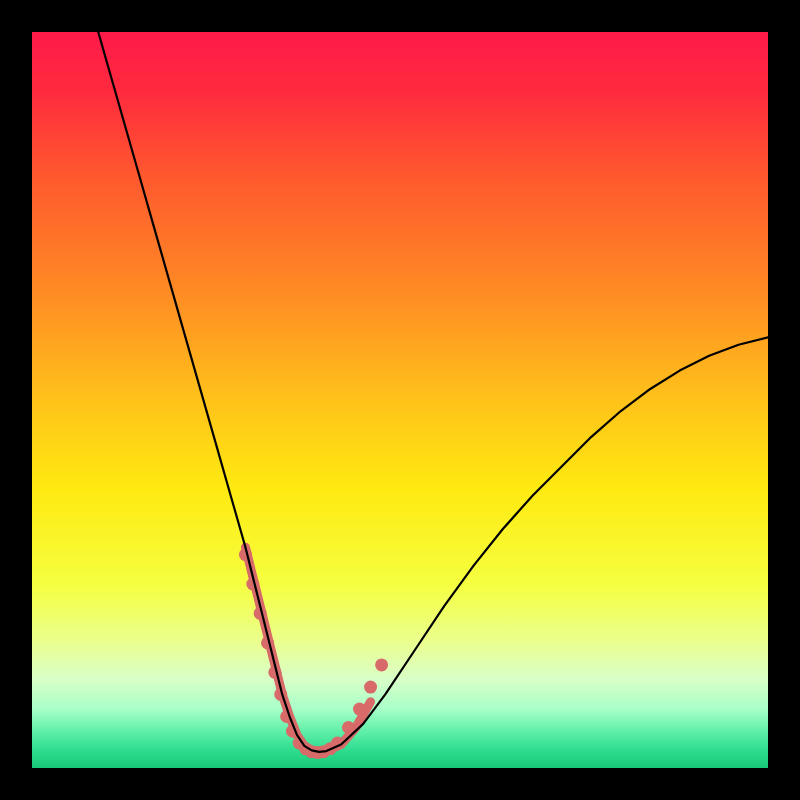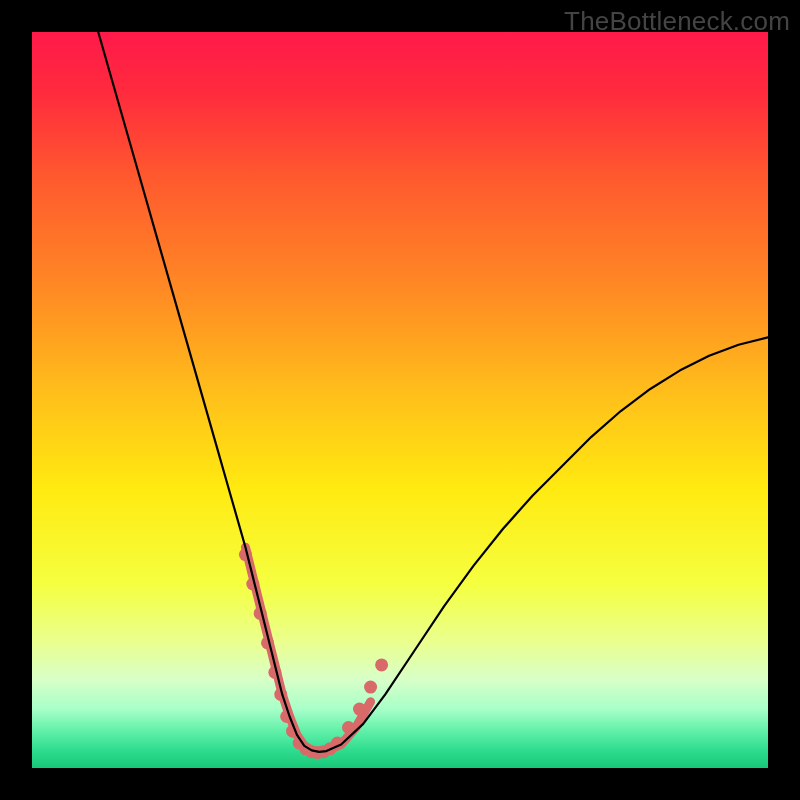--- a/index.html
+++ b/index.html
@@ -78,14 +78,13 @@
         <circle cx="291.46" cy="719.81" r="6.5" fill="#d86a6a"></circle>
         <circle cx="298.08" cy="716.86" r="6.5" fill="#d86a6a"></circle>
         <circle cx="305.44" cy="710.98" r="6.5" fill="#d86a6a"></circle>
         <circle cx="316.48" cy="695.52" r="6.5" fill="#d86a6a"></circle>
         <circle cx="327.52" cy="677.12" r="6.5" fill="#d86a6a"></circle>
         <circle cx="338.56" cy="655.04" r="6.5" fill="#d86a6a"></circle>
         <circle cx="349.60" cy="632.96" r="6.5" fill="#d86a6a"></circle>
         <path d="M66.24 0.00 L80.96 51.52 L95.68 103.04 L110.40 154.56 L125.12 206.08 L139.84 257.60 L154.56 309.12 L169.28 360.64 L184.00 412.16 L198.72 463.68 L213.44 515.20 L220.80 544.64 L228.16 574.08 L235.52 603.52 L242.88 632.96 L250.24 662.40 L257.60 684.48 L264.96 702.88 L272.32 713.92 L279.68 718.34 L287.04 719.81 L294.40 719.07 L309.12 712.45 L331.20 691.84 L353.28 662.40 L382.72 618.24 L412.16 574.08 L441.60 533.60 L471.04 496.80 L500.48 463.68 L529.92 434.24 L559.36 404.80 L588.80 379.04 L618.24 356.96 L647.68 338.56 L677.12 323.84 L706.56 312.80 L736.00 305.44" fill="none" stroke="#000000" stroke-width="2.2" stroke-linecap="round" stroke-linejoin="round"></path>
       </svg>
   </div>
-  <div class="watermark">TheBottleneck.com</div>
 </div>
 
 </body></html>

